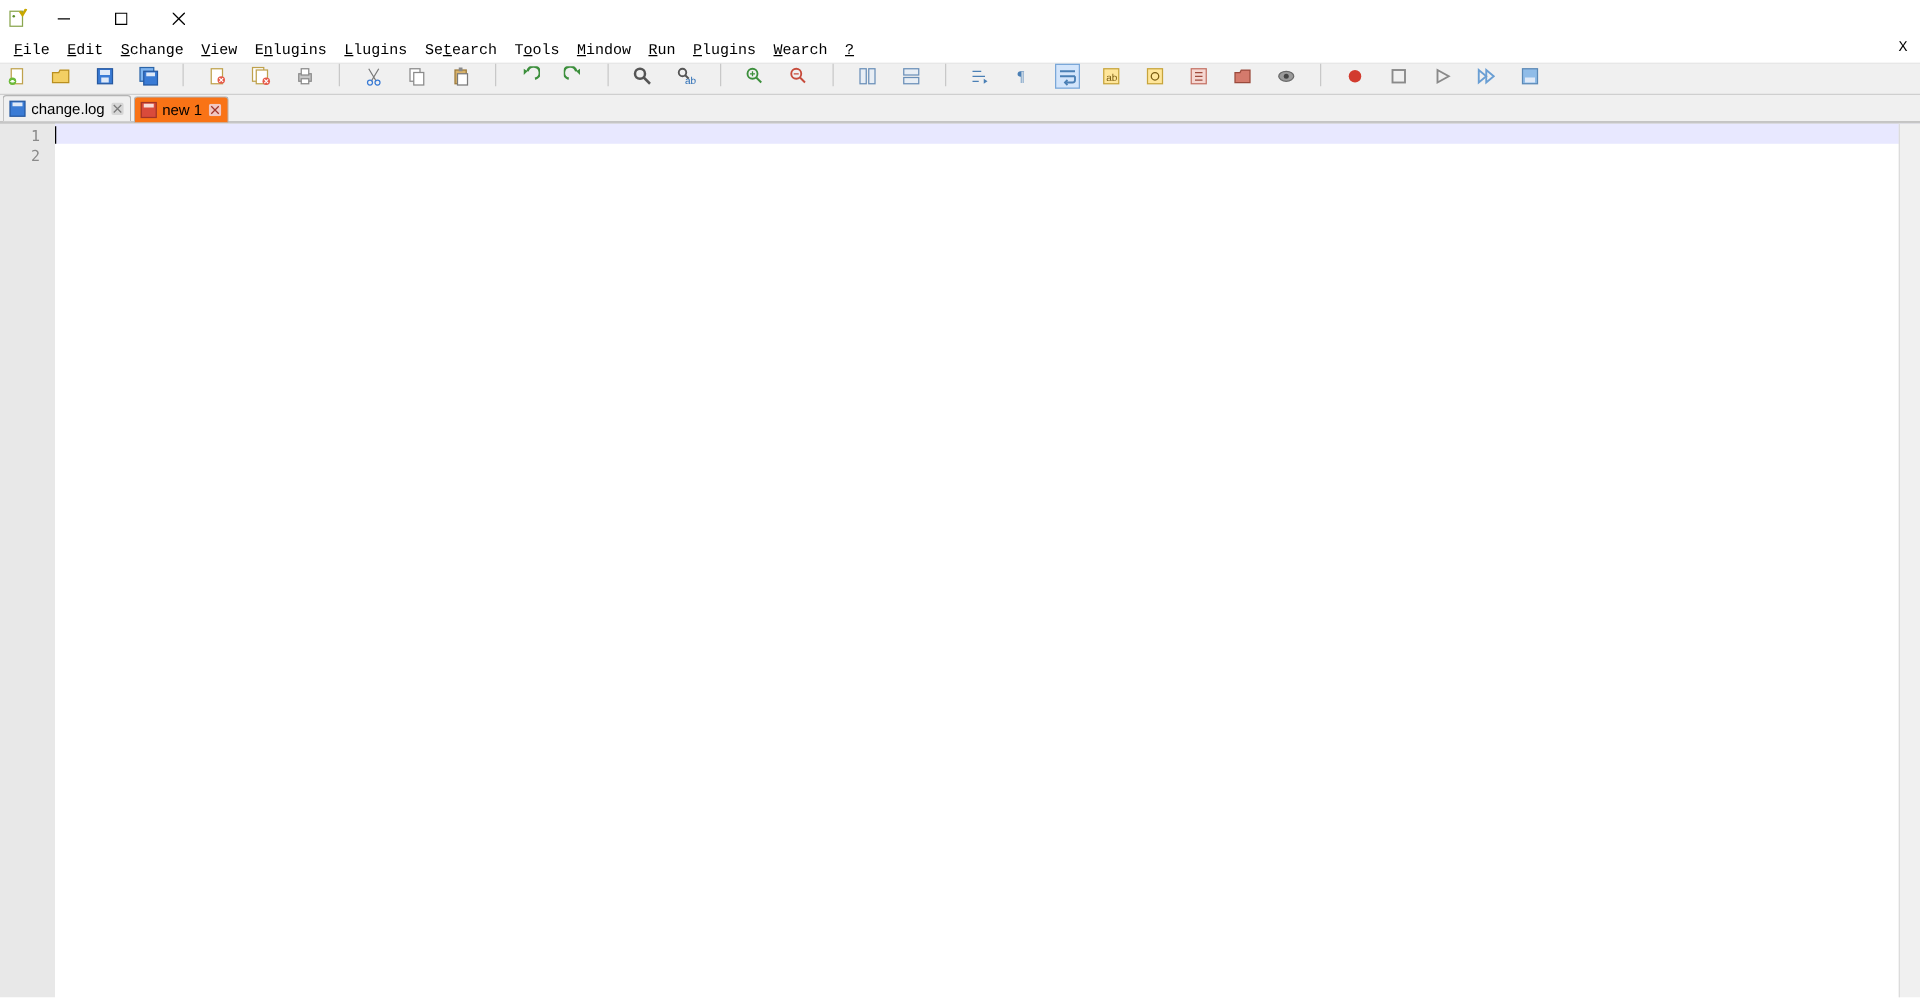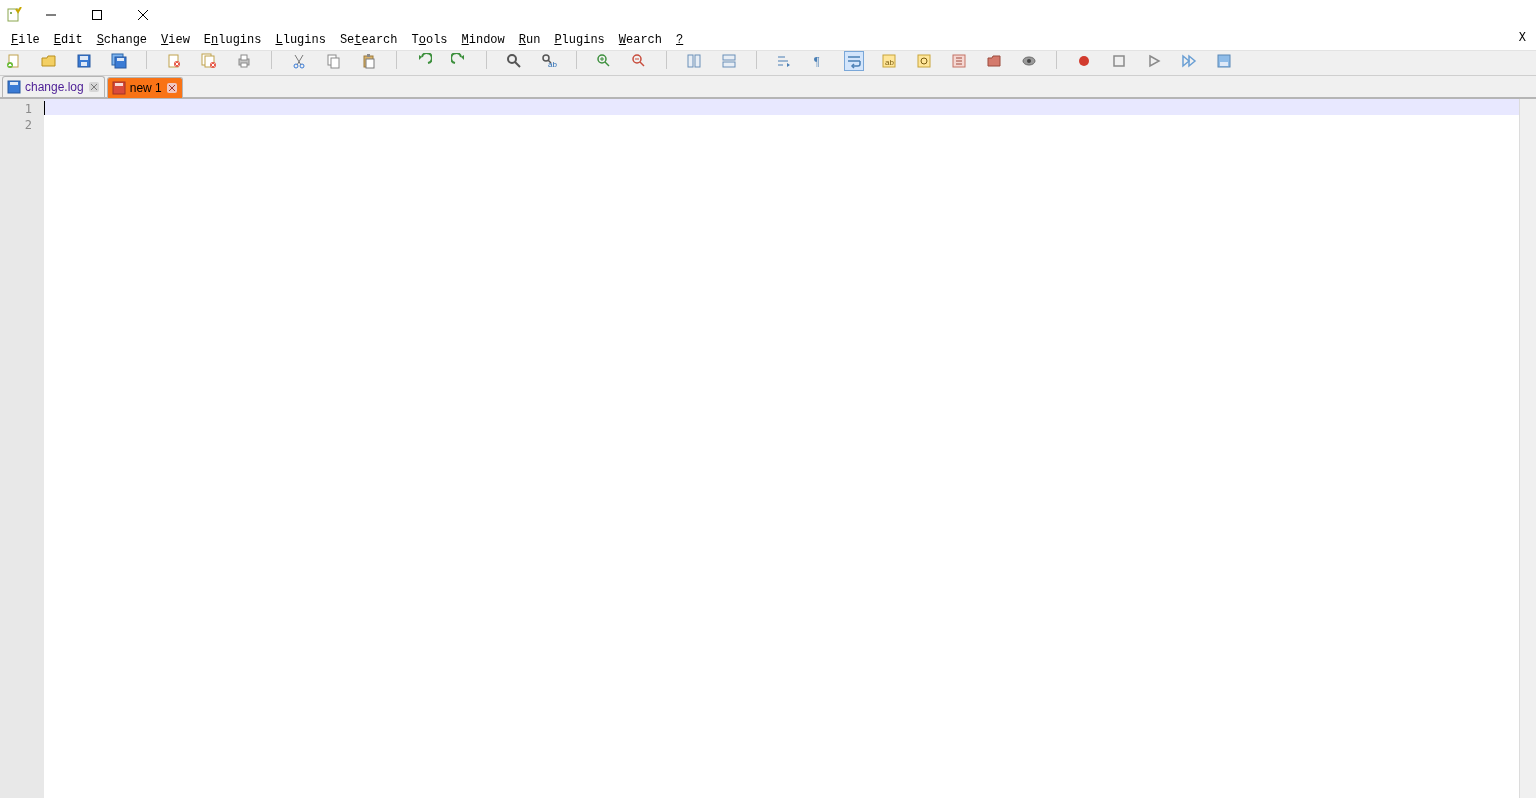--- a/index.html
+++ b/index.html
@@ -19,21 +19,21 @@
   .menubar .rightX { position:absolute; right:10px; top:1px; font-size:12px; color:#000;}
   
   .toolbar { height: 26px; background: #f0f0f0; border-top:1px solid #e3e3e3; border-bottom: 1px solid #cfcfcf; display: flex; align-items: flex-start; padding: 0 4px; gap: 15px;}
   .toolbar .tbtn { width: 20px; height: 20px; display: flex; align-items: center; justify-content: center; border: 1px solid transparent; }
   .toolbar .tbtn.active { border:1px solid #7aa7d8; background:#d3e5fb;}
   .toolbar .sep { width: 1px; height: 18px; background: #c8c8c8; margin: 0 2px; }
   .toolbar svg { width: 16px; height: 16px; }
   
   .tabbar { height: 22px; background: #f0f0f0; border-bottom: 1px solid #b5b5b5; display: flex; align-items: flex-end; padding-left: 2px; }
   .tab { height: 21px; display: flex; align-items: center; padding: 0 4px 0 4px; border: 1px solid #b5b5b5; border-bottom: none; border-radius: 3px 3px 0 0; margin-right: 2px; gap:4px; font-size:12px;}
-  .tab.inactive { background: #f0f0f0; color: #4c1d95; }
+  .tab.inactive { background: #f0f0f0; color: #000000; }
   .tab.active { background: #f97316; color: #000; position:relative; top:1px;}
   .tabicon { width:14px; height:14px; display:flex; align-items:center; justify-content:center;}
   .tabicon svg { width:14px; height:14px;}
   .tabclose { width:12px; height:12px; display:flex; align-items:center; justify-content:center;}
   .tabclose svg{ width:10px; height:10px;}
   
   .editor-wrap { position:relative; height: calc(798px - 30px - 20px - 26px - 22px); border-top:1px solid #b5b5b5;}
   .editor { display:flex; height:100%; }
   .gutter { width: 44px; background:#e8e8e8; text-align:right; padding-top:2px; color:#8a8a8a; font-family:Consolas,monospace; font-size:12px; line-height:16px;}
   .gutter .ln { padding-right:12px; height:16px;}

